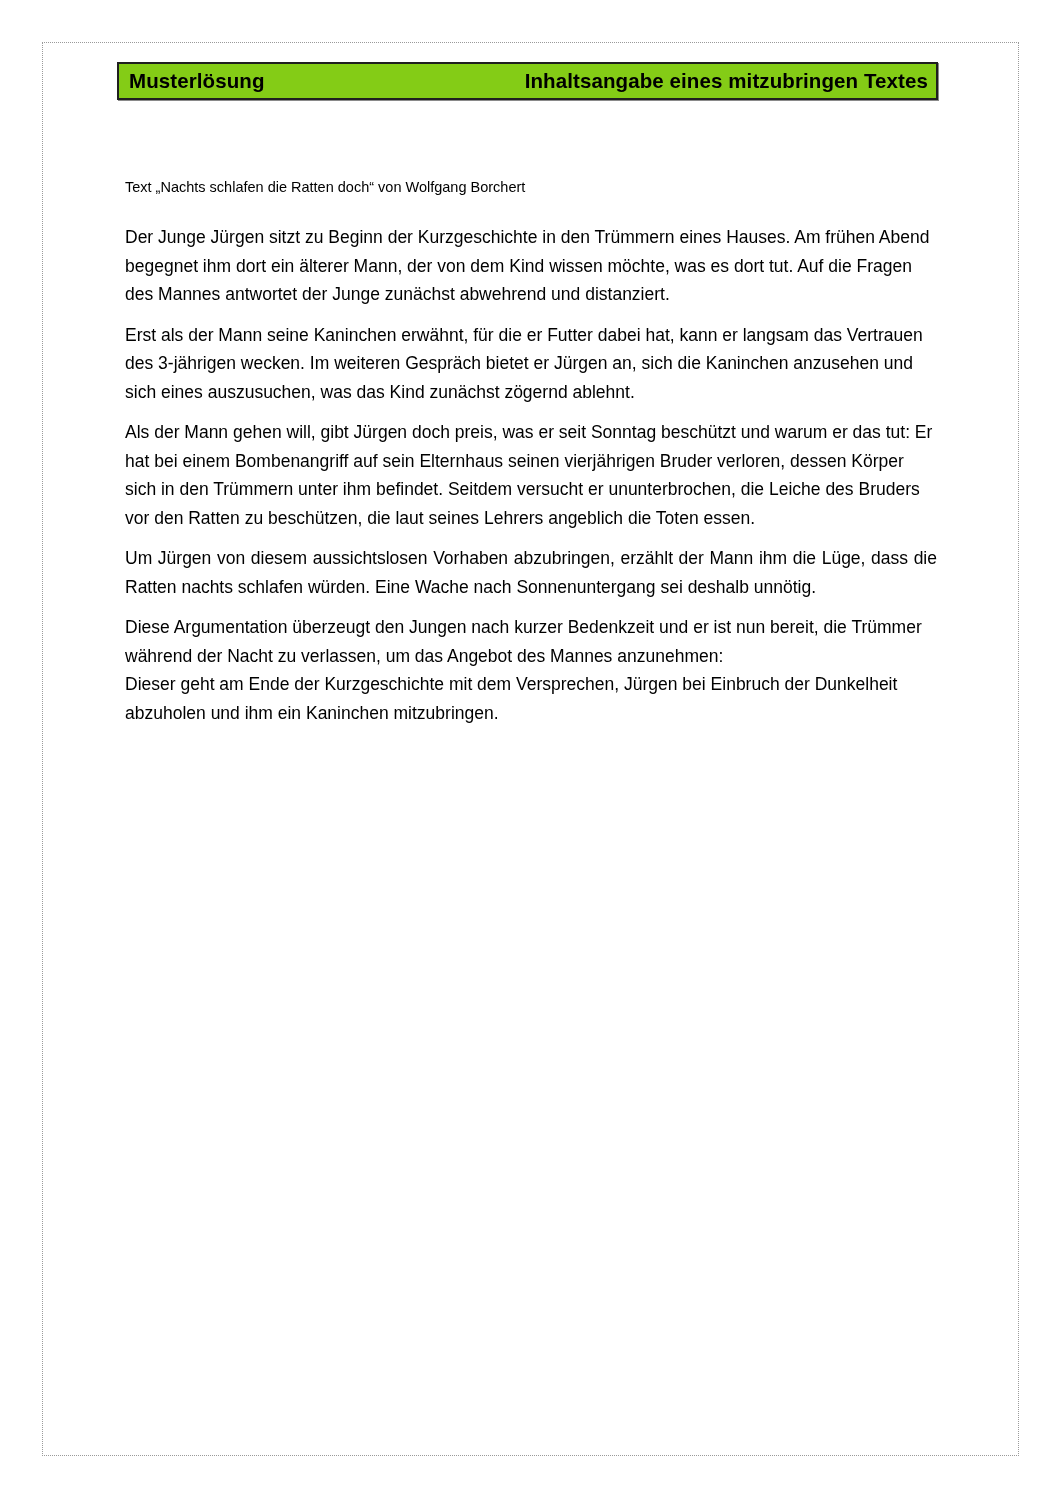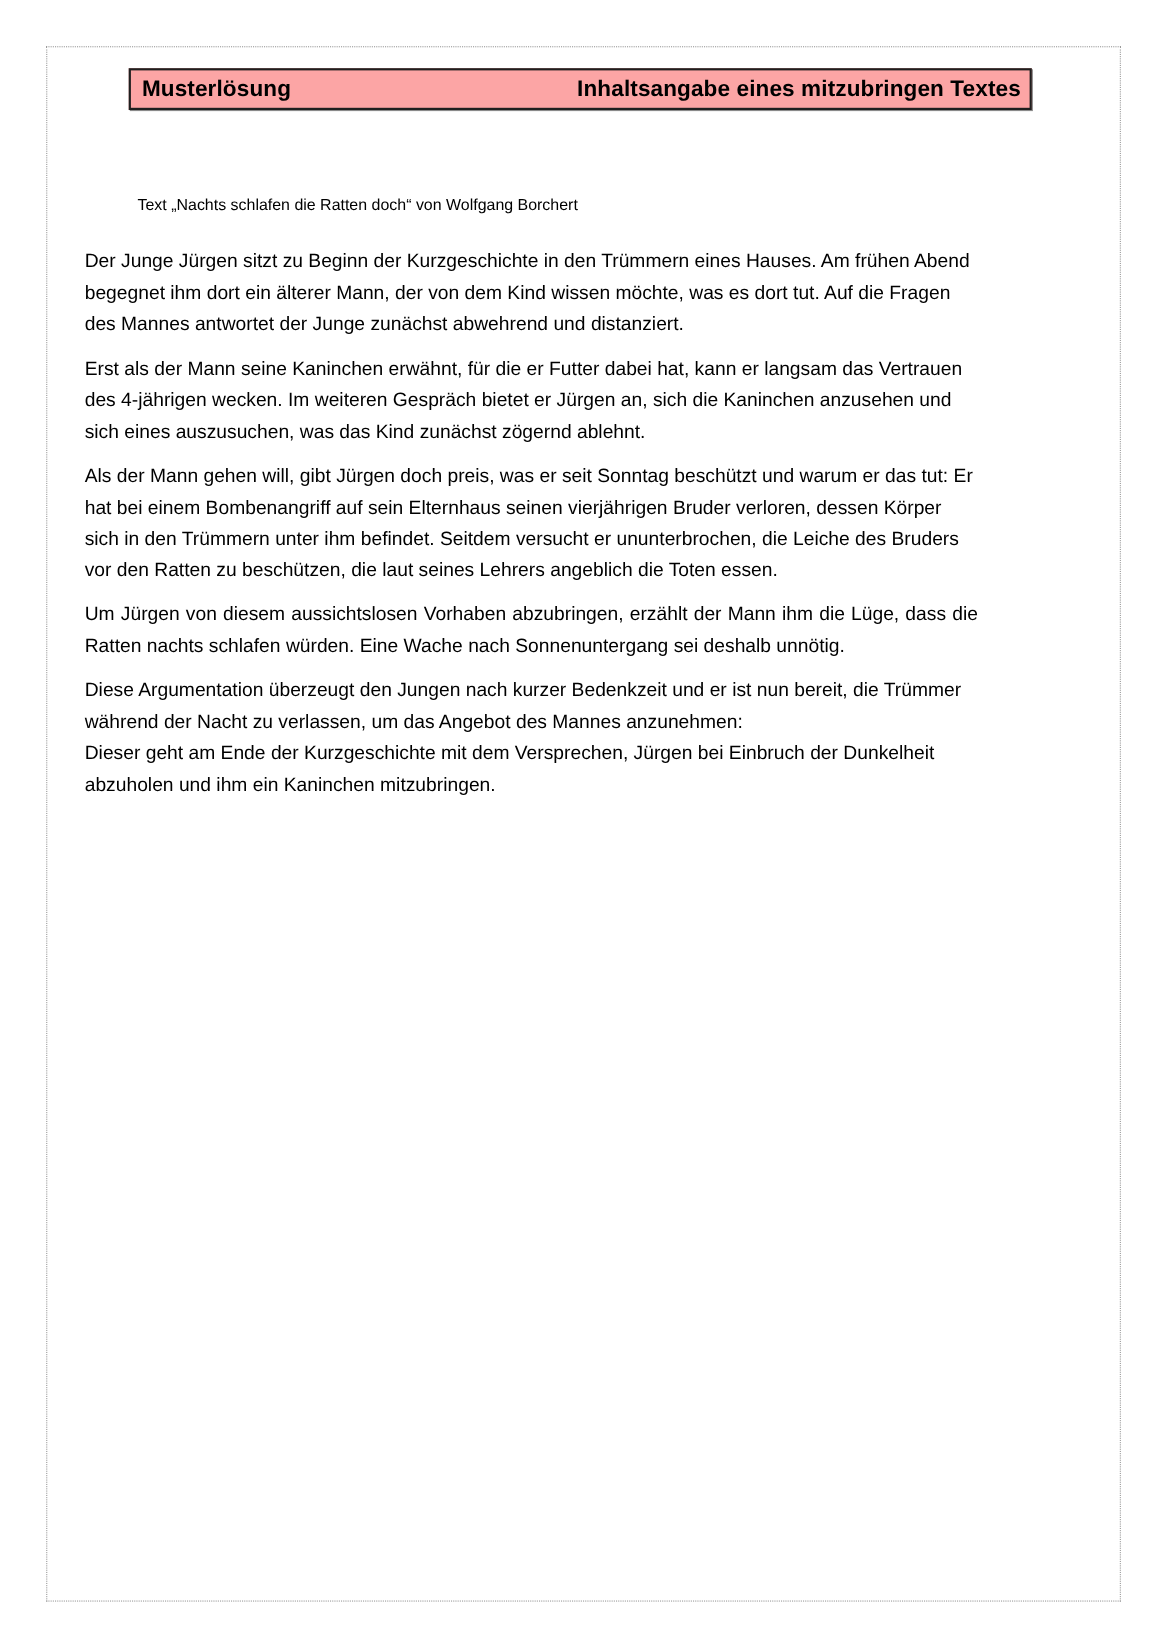--- a/index.html
+++ b/index.html
@@ -26,42 +26,42 @@
     height: 1412px;
     border: 1px dotted #9a9a9a;
     background: #ffffff;
     box-sizing: content-box;
   }
   .header-bar {
     box-sizing: border-box;
     margin: 19px 0 0 74px;
     width: 821px;
     height: 38px;
-    background: #fca5a5;
+    background: #84cc16;
     border: 2px solid #1f1f1f;
     box-shadow: 1px 1px 0 #8a8a8a;
     display: flex;
     justify-content: space-between;
     align-items: center;
     padding: 0 8px 0 10px;
     font-weight: bold;
     font-size: 20.5px;
     letter-spacing: 0.1px;
   }
   .header-left, .header-right {
     white-space: nowrap;
   }
   .subtitle {
     margin: 77px 0 0 82px;
     width: 812px;
     font-size: 14.5px;
     line-height: 20px;
   }
   .content {
-    margin: 26px 0 0 34px;
+    margin: 26px 0 0 82px;
     width: 812px;
   }
   .para {
     margin: 0 0 12px 0;
     font-size: 17.5px;
     line-height: 28.5px;
     text-align: left;
     white-space: pre-line;
   }
   .para.justify {
@@ -76,21 +76,21 @@
 
     <div class="header-bar">
       <span class="header-left">Musterlösung</span>
       <span class="header-right">Inhaltsangabe eines mitzubringen Textes</span>
     </div>
 
     <div class="subtitle">Text „Nachts schlafen die Ratten doch“ von Wolfgang Borchert</div>
 
     <div class="content">
       <p class="para">Der Junge Jürgen sitzt zu Beginn der Kurzgeschichte in den Trümmern eines Hauses. Am frühen Abend begegnet ihm dort ein älterer Mann, der von dem Kind wissen möchte, was es dort tut. Auf die Fragen des Mannes antwortet der Junge zunächst abwehrend und distanziert.</p>
-      <p class="para">Erst als der Mann seine Kaninchen erwähnt, für die er Futter dabei hat, kann er langsam das Vertrauen des 4-jährigen wecken. Im weiteren Gespräch bietet er Jürgen an, sich die Kaninchen anzusehen und sich eines auszusuchen, was das Kind zunächst zögernd ablehnt.</p>
+      <p class="para">Erst als der Mann seine Kaninchen erwähnt, für die er Futter dabei hat, kann er langsam das Vertrauen des 3-jährigen wecken. Im weiteren Gespräch bietet er Jürgen an, sich die Kaninchen anzusehen und sich eines auszusuchen, was das Kind zunächst zögernd ablehnt.</p>
       <p class="para">Als der Mann gehen will, gibt Jürgen doch preis, was er seit Sonntag beschützt und warum er das tut: Er hat bei einem Bombenangriff auf sein Elternhaus seinen vierjährigen Bruder verloren, dessen Körper sich in den Trümmern unter ihm befindet. Seitdem versucht er ununterbrochen, die Leiche des Bruders vor den Ratten zu beschützen, die laut seines Lehrers angeblich die Toten essen.</p>
       <p class="para justify">Um Jürgen von diesem aussichtslosen Vorhaben abzubringen, erzählt der Mann ihm die Lüge, dass die Ratten nachts schlafen würden. Eine Wache nach Sonnenuntergang sei deshalb unnötig.</p>
       <p class="para">Diese Argumentation überzeugt den Jungen nach kurzer Bedenkzeit und er ist nun bereit, die Trümmer während der Nacht zu verlassen, um das Angebot des Mannes anzunehmen:
 Dieser geht am Ende der Kurzgeschichte mit dem Versprechen, Jürgen bei Einbruch der Dunkelheit abzuholen und ihm ein Kaninchen mitzubringen.</p>
     </div>
 
   </div>
 </div>
 
 </body></html>

